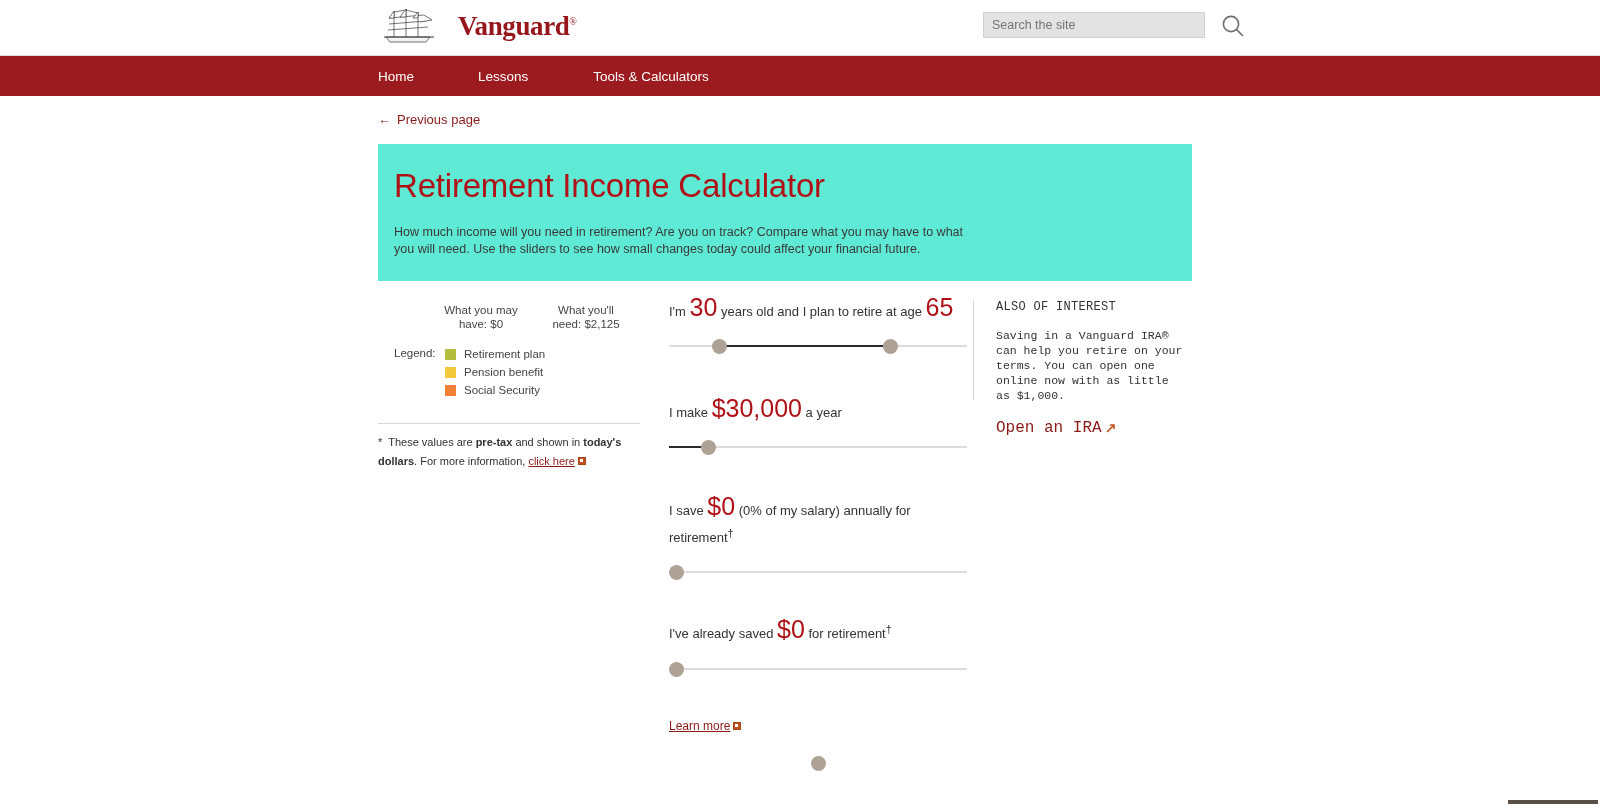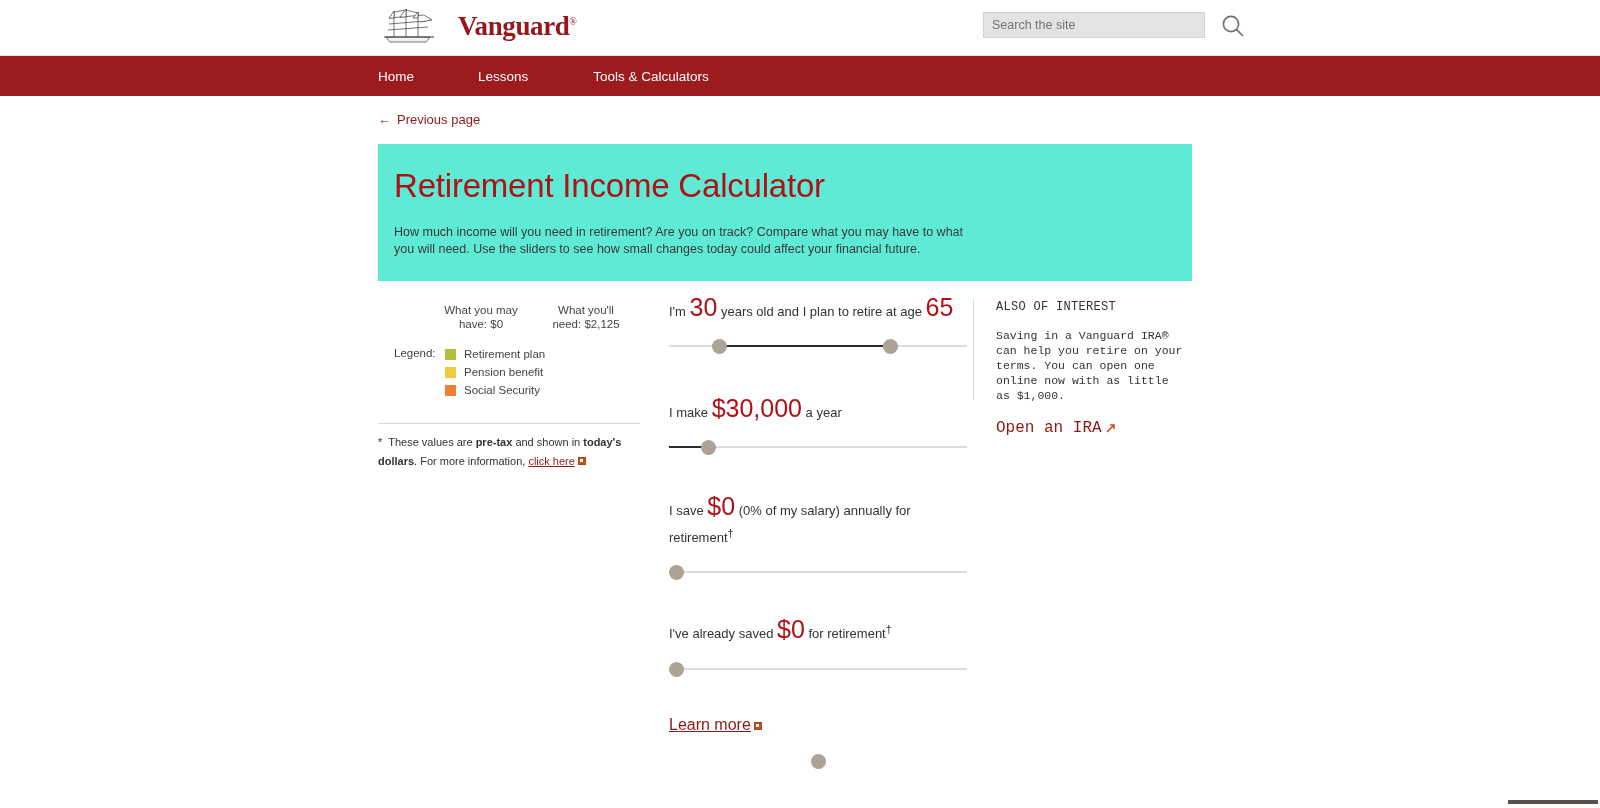--- a/index.html
+++ b/index.html
@@ -169,21 +169,21 @@
   .ctrl-group { position: relative; margin-bottom: 0; }
   .ctrl-label {
     font-size: 13px; color: #333; line-height: 22px;
   }
   .big-red {
     color: #b01116; font-size: 25px; line-height: 22px;
     vertical-align: baseline;
   }
   .dagger { font-size: 11px; vertical-align: super; color: #333; }
   .learn-more {
-    font-size: 16px; color: #8a1a16; text-decoration: underline; cursor: pointer;
+    font-size: 12px; color: #8a1a16; text-decoration: underline; cursor: pointer;
   }
   .slider {
     position: relative; width: 298px; height: 22px; margin-top: 12px;
   }
   .track {
     position: absolute; top: 10px; left: 0; width: 298px; height: 2px;
     background: #dcdcdc;
   }
   .track-fill {
     position: absolute; top: 10px; height: 2px; background: #2a2a2a;

